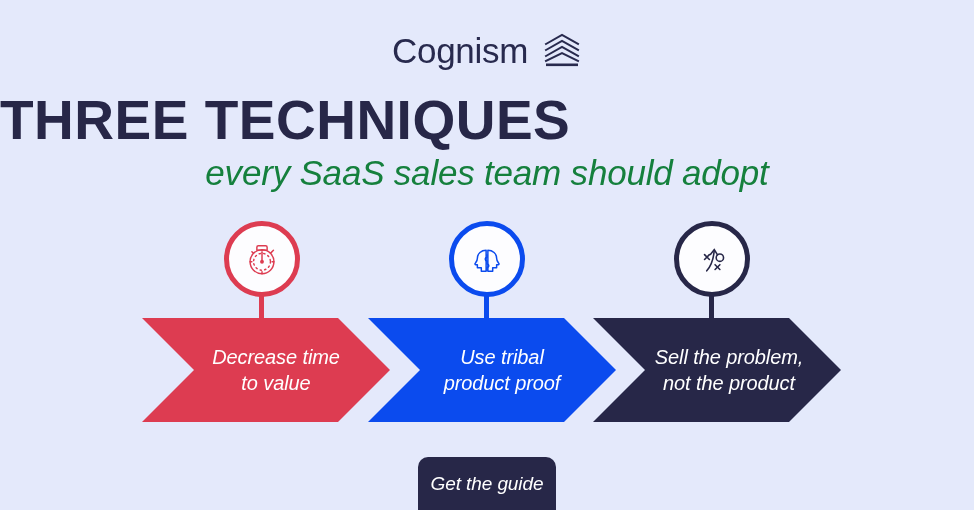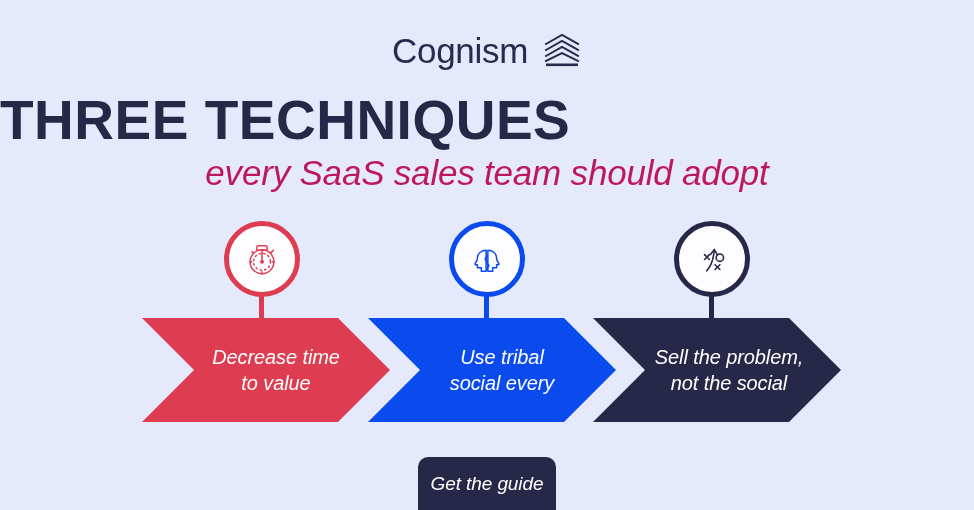--- a/index.html
+++ b/index.html
@@ -59,21 +59,21 @@
   }
   .subhead {
     position: absolute;
     left: 0;
     top: 152px;
     width: 974px;
     text-align: center;
     font-size: 35px;
     font-style: italic;
     font-weight: 400;
-    color: #be185d;
+    color: #15803d;
     letter-spacing: -0.2px;
     line-height: 1.2;
   }
 
   
   .badge {
     position: absolute;
     width: 76px;
     height: 76px;
     border-radius: 50%;
@@ -255,23 +255,23 @@
     </span>
   </div>
 
   <div class="arrow-band">
     <div class="arrow arrow-1">
       <span class="arrow-label">Decrease time
 to value</span>
     </div>
     <div class="arrow arrow-2">
       <span class="arrow-label">Use tribal
-social every</span>
+product proof</span>
     </div>
     <div class="arrow arrow-3">
       <span class="arrow-label">Sell the problem,
-not the social</span>
+not the product</span>
     </div>
   </div>
 
   <button class="cta">Get the guide</button>
 
 </div>
 
 </body></html>

